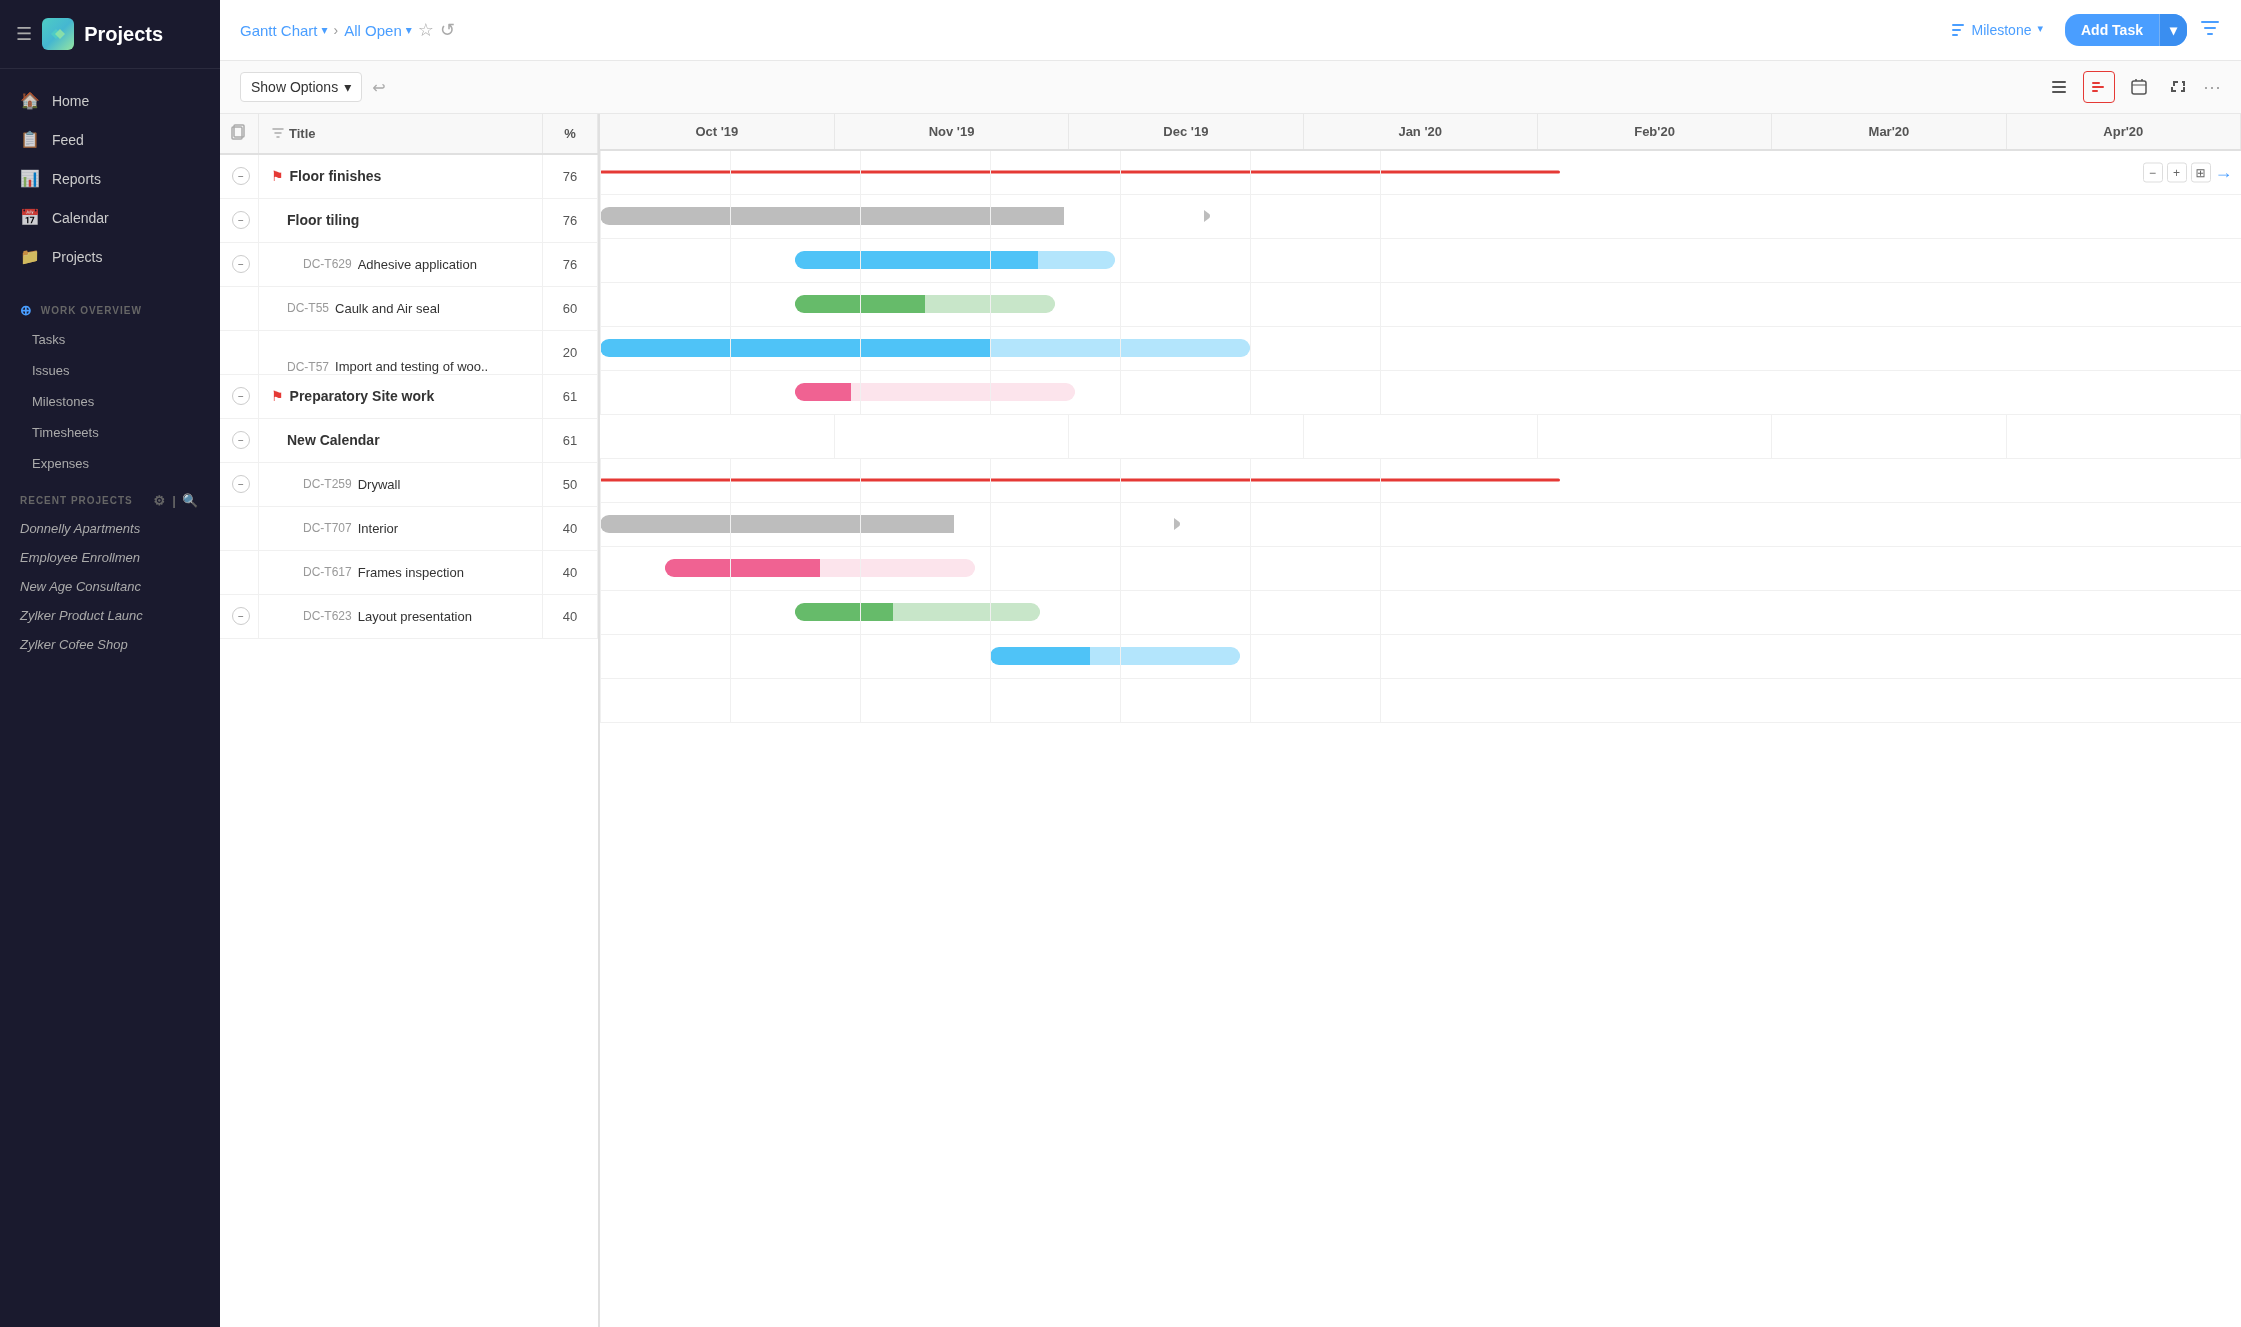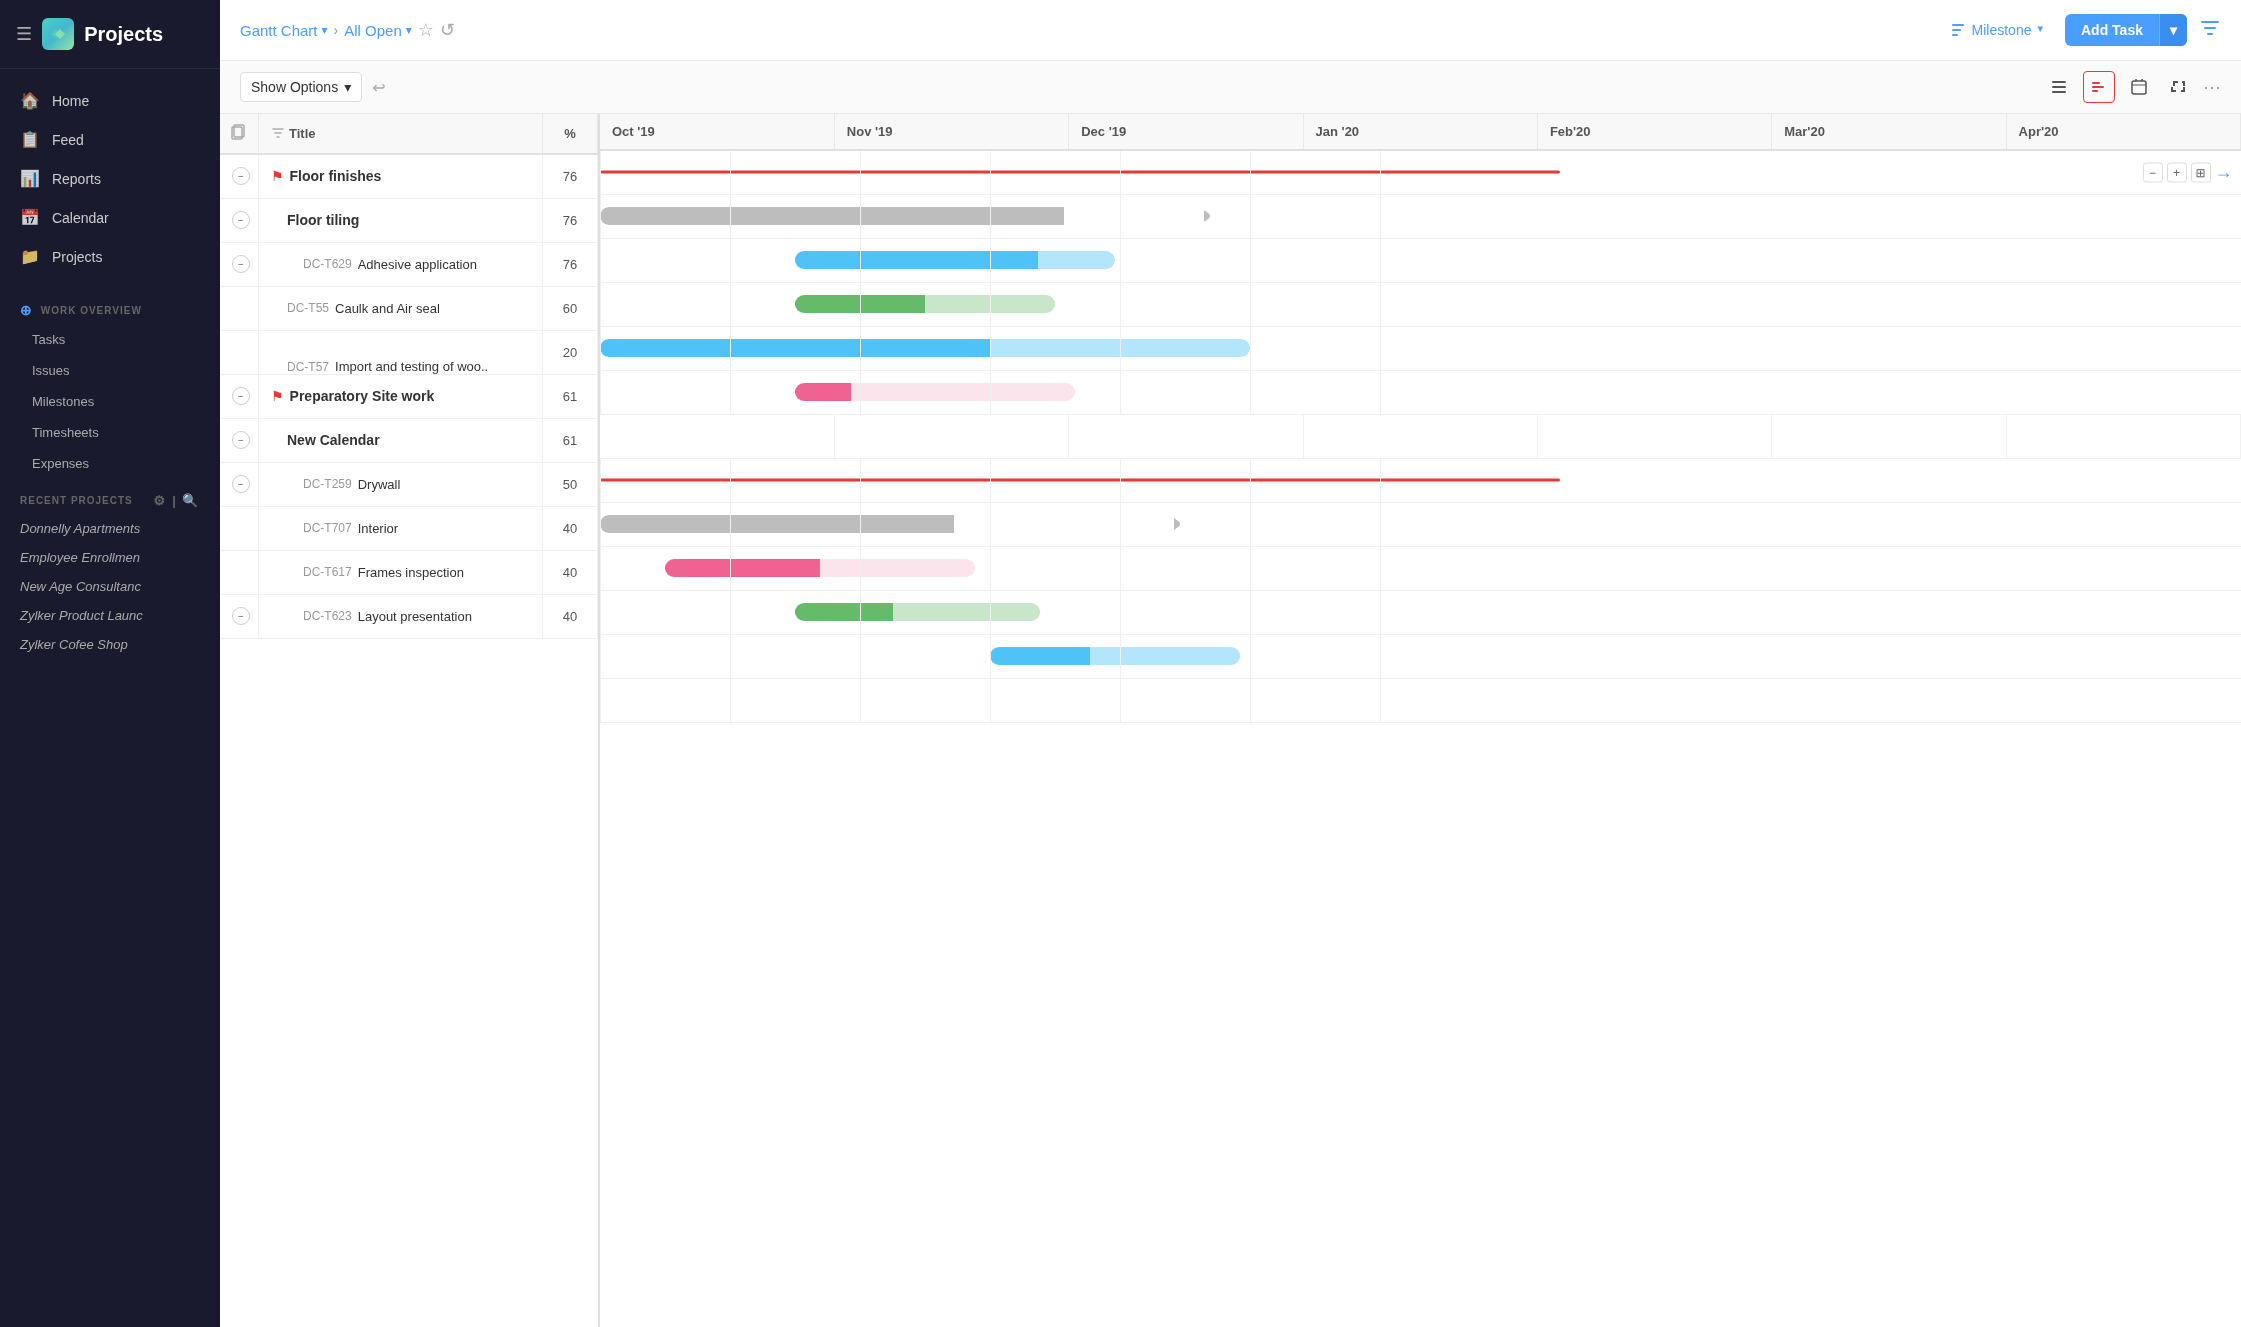--- a/index.html
+++ b/index.html
@@ -116,21 +116,21 @@
       font-weight: 500;
       cursor: pointer;
       padding: 6px 10px;
       border-radius: 4px;
     }
     .add-task-btn {
       display: flex; align-items: center;
       background: #4a9eff;
       color: white;
       border: none;
-      border-radius: 6px;
+      border-radius: 14px;
       font-size: 14px;
       font-weight: 600;
       cursor: pointer;
       overflow: hidden;
     }
     .add-task-main { padding: 8px 16px; }
     .add-task-arrow {
       padding: 8px 10px;
       background: #3a8ef0;
       border-left: 1px solid rgba(255,255,255,0.3);
@@ -200,21 +200,21 @@
     .add-task-link {
       color: #4a9eff;
       font-size: 13px;
       cursor: pointer;
       padding: 6px 0;
       font-weight: 500;
     }
 
     
     .months-header-cell {
-      text-align: left;
+      text-align: center;
       min-width: 120px;
       font-size: 13px;
       font-weight: 600;
       color: #555;
       border-right: 1px solid #e8e8e8;
       padding: 10px 0;
     }
 
     
     .row-controls {

